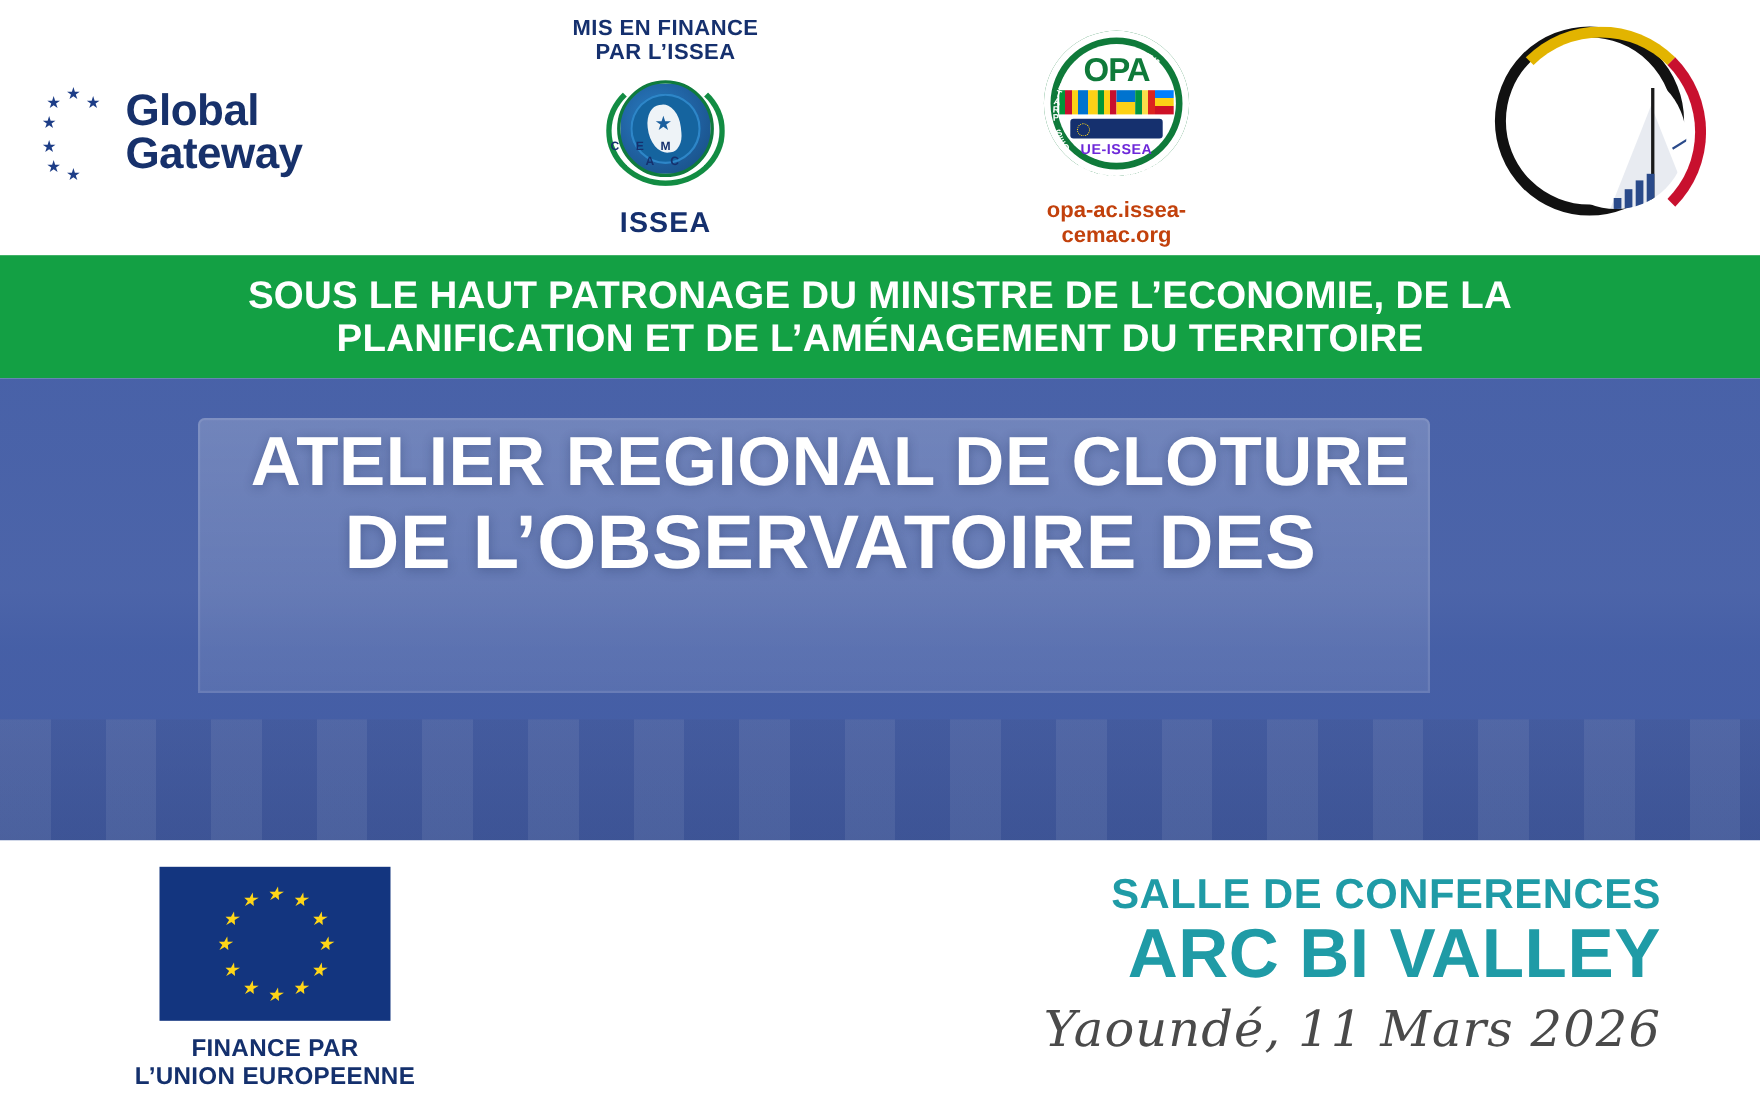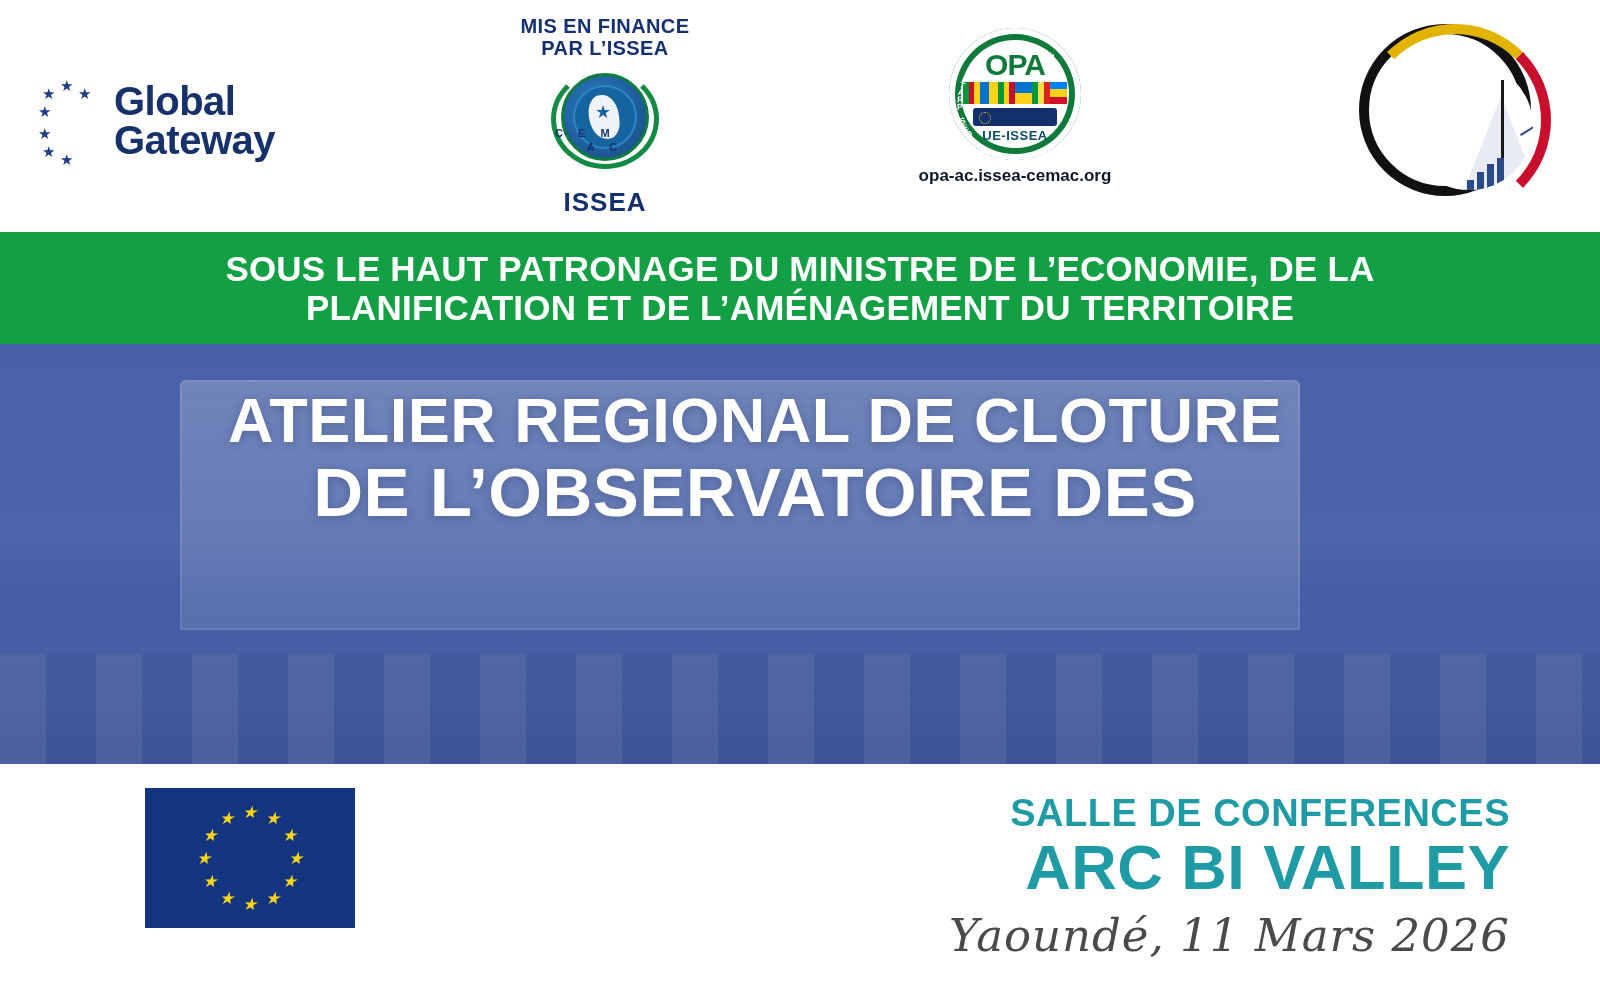--- a/index.html
+++ b/index.html
@@ -100,24 +100,24 @@
   .opa-ue{
     position:absolute; left:46px; top:80px; width:84px; height:18px;
     background:#15306e; border-radius:3px;
   }
   .opa-ue:after{
     content:""; position:absolute; left:6px; top:4px; width:10px; height:10px;
     border-radius:50%; border:1px dotted #ffd617;
   }
   .opa-tag{
     position:absolute; left:22px; top:100px; width:132px; text-align:center;
-    color:#0c4a6e; font-weight:bold; font-size:13px; letter-spacing:0.5px;
+    color:#6d28d9; font-weight:bold; font-size:13px; letter-spacing:0.5px;
   }
   .opa-url{
-    margin-top:6px; color:#0f172a; font-weight:bold; font-size:17px;
+    margin-top:20px; color:#c2410c; font-weight:bold; font-size:20px;
   }
 
   .logo-minepat{ position:absolute; left:1345px; top:18px; width:200px; height:205px; }
   .mp-ring{
     position:absolute; left:14px; top:6px; width:172px; height:172px; border-radius:50%;
     border:10px solid #111111; background:#ffffff;
   }
   .mp-ring:before{
     content:""; position:absolute; left:-10px; top:-10px; width:172px; height:172px;
     border-radius:50%;
@@ -362,20 +362,24 @@
         <i style="left: 143px; top: 62px;">★</i>
         <i style="left: 136.837px; top: 85px;">★</i>
         <i style="left: 120px; top: 101.837px;">★</i>
         <i style="left: 97px; top: 108px;">★</i>
         <i style="left: 74px; top: 101.837px;">★</i>
         <i style="left: 57.1628px; top: 85px;">★</i>
         <i style="left: 51px; top: 62px;">★</i>
         <i style="left: 57.1628px; top: 39px;">★</i>
         <i style="left: 74px; top: 22.1628px;">★</i>
       </div>
+      <div class="eu-caption">
+        <div>FINANCE PAR</div>
+        <div>L’UNION EUROPEENNE</div>
+      </div>
     </div>
 
     <div class="venue">
       <div class="v1">SALLE DE CONFERENCES</div>
       <div class="v2">ARC BI VALLEY</div>
       <div class="v3">Yaoundé, 11 Mars 2026</div>
     </div>
   </div>
 </div>
 

